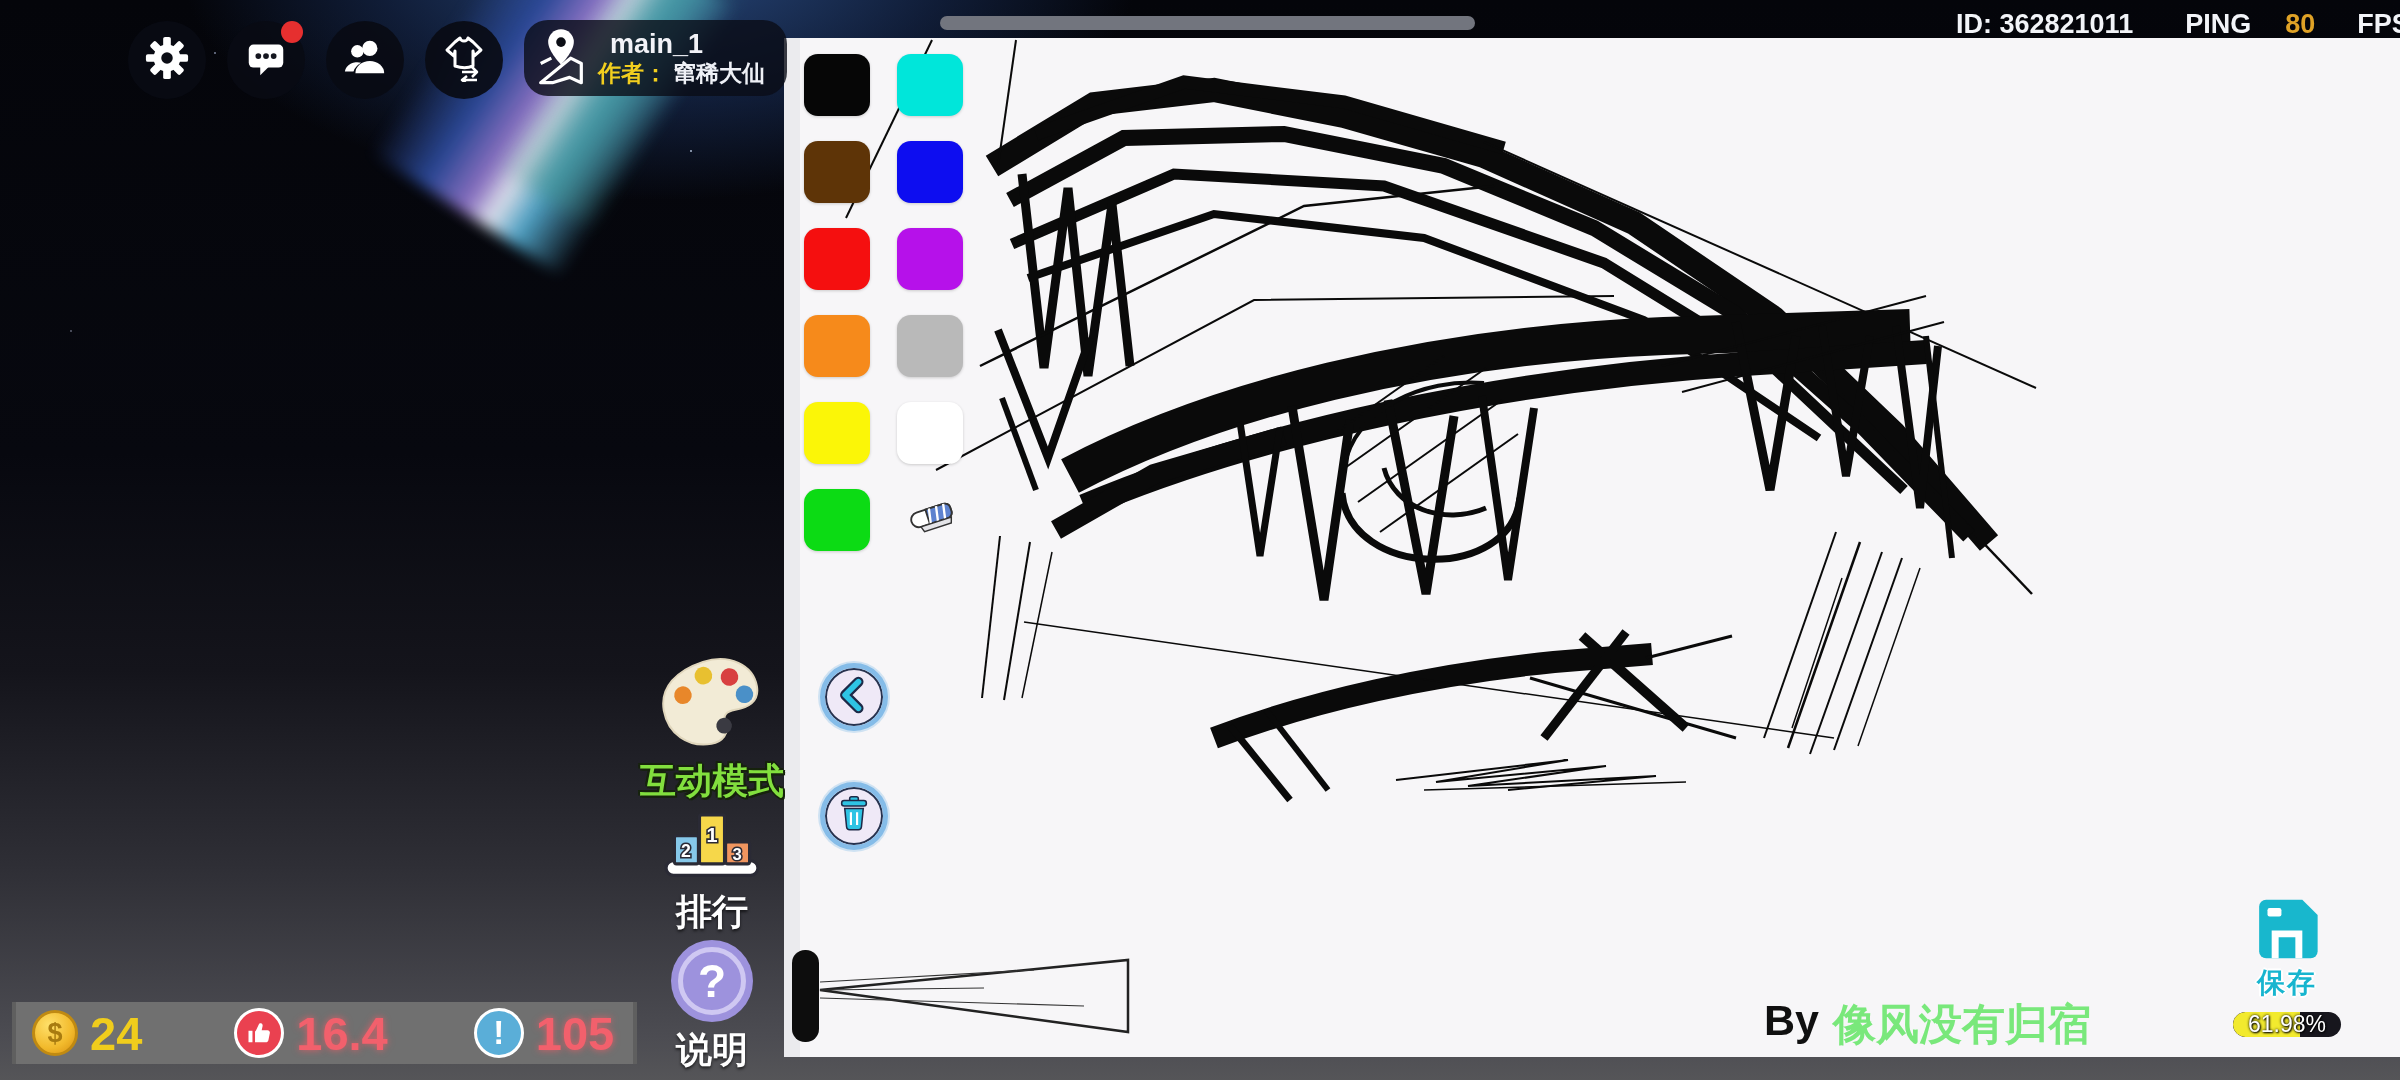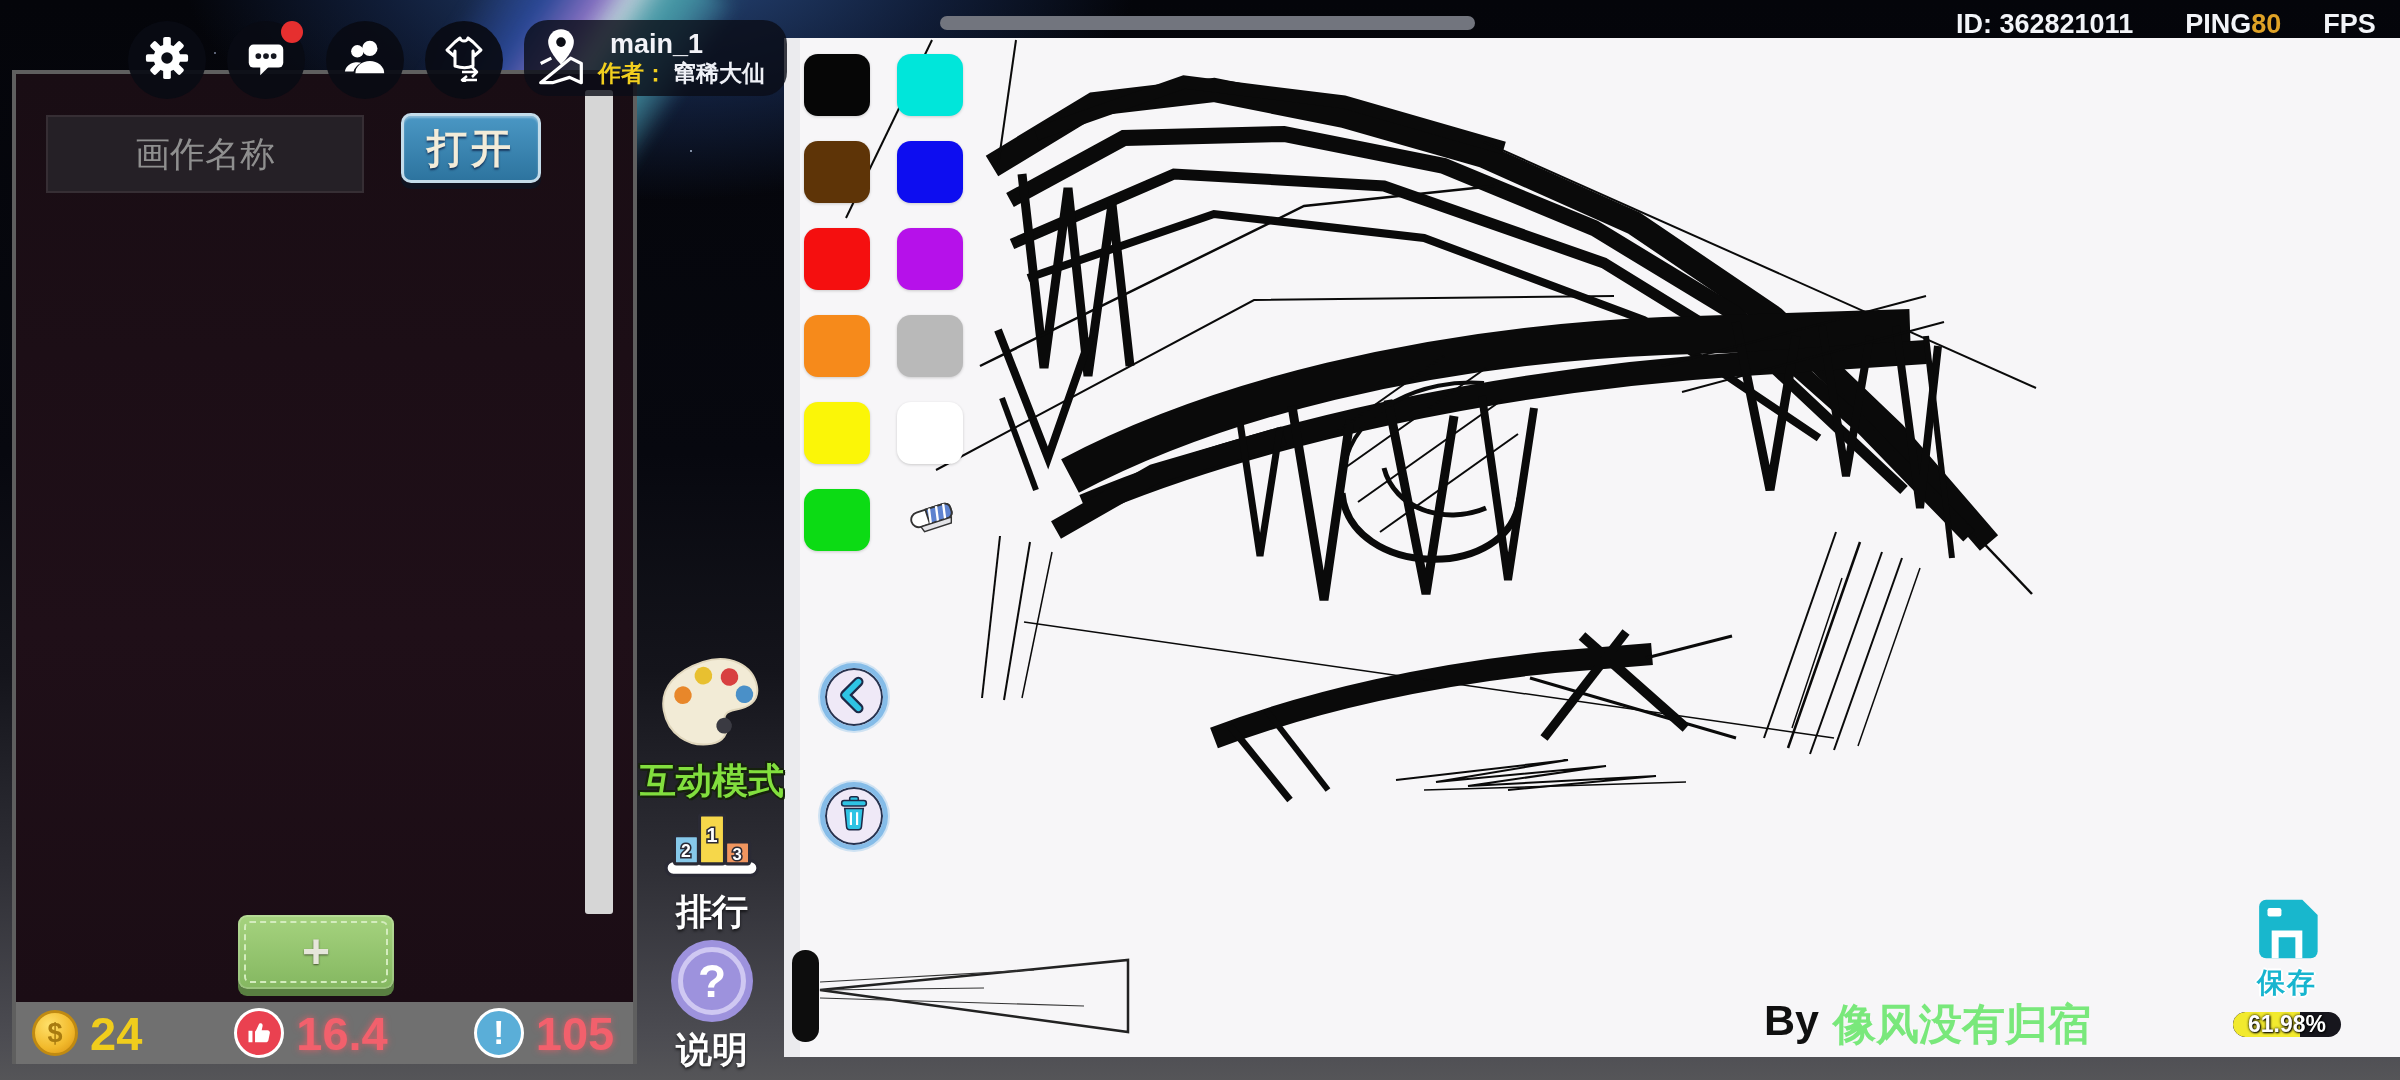--- a/index.html
+++ b/index.html
@@ -27,21 +27,21 @@
   .nameplate{position:absolute;left:524px;top:20px;height:76px;display:flex;align-items:center;
       background:rgba(10,13,22,.8);border-radius:24px;padding:0 22px 0 8px;z-index:6;}
   .np-text{margin-left:8px;line-height:1.15;}
   .np-map{color:#f2f3f8;font-size:27px;font-weight:bold;margin-left:12px;}
   .np-author{font-size:23px;font-weight:bold;}
   .np-author .lab{color:#f2cf1e;} .np-author .nm{color:#eef0f6;margin-left:6px;}
 
   
   .status{position:absolute;left:1956px;top:9px;z-index:7;font-size:27px;font-weight:bold;color:#f2f4f8;
       display:flex;align-items:center;white-space:nowrap;}
-  .status .ping-l{margin-left:52px;} .status .ping-v{color:#dfa226;}
+  .status .ping-l{margin-left:52px;} .status .ping-v{margin-left:34px;color:#dfa226;}
   .status .fps-l{margin-left:42px;}
 
   .top-pill{position:absolute;left:940px;top:16px;width:535px;height:14px;border-radius:7px;background:#72757e;z-index:5;}
 
   
   .panel{position:absolute;left:12px;top:70px;width:625px;height:932px;z-index:3;
       background:linear-gradient(180deg,#190d14 0%,#1f0f18 60%,#1b0d15 100%);
       border:4px solid #5f5f5f;border-bottom:none;box-sizing:border-box;}
   .name-input{position:absolute;left:30px;top:41px;width:318px;height:78px;box-sizing:border-box;
       background:#252026;border:2px solid #362e34;color:#cfcfcf;text-align:center;font-size:35px;outline:none;
@@ -100,21 +100,21 @@
   #sketch path{stroke:#0a0a0a;fill:none;stroke-linecap:butt;stroke-linejoin:miter;}
   .brush-slider{position:absolute;left:0px;top:900px;}
   .credit{position:absolute;left:980px;top:958px;font-size:43px;font-weight:800;display:flex;}
   .credit .by{color:#101010;} .credit .artist{color:#79e87b;margin-left:14px;}
   .save-box{position:absolute;left:1428px;top:852px;width:150px;display:flex;flex-direction:column;align-items:center;}
   .save-label{color:#17b5cf;font-size:28px;font-weight:bold;margin-top:-8px;letter-spacing:2px;
       text-shadow:-2px 0 #fff,2px 0 #fff,0 -2px #fff,0 2px #fff;}
   .progress{position:relative;margin-top:10px;width:108px;height:25px;border-radius:13px;background:#17161d;overflow:hidden;}
   .progress .fill{position:absolute;left:0;top:0;bottom:0;background:#f2ea2e;border-radius:13px 0 0 13px;}
   .progress .ptxt{position:absolute;inset:0;display:flex;align-items:center;justify-content:center;
-      color:#fff;font-size:23px;font-weight:bold;text-shadow:0 0 3px #000,1px 1px 2px #000;}
+      color:#fff;font-size:23px;font-weight:normal;text-shadow:0 0 3px #000,1px 1px 2px #000;}
 </style>
 </head>
 <body>
 
 <div class="stage">
   <div class="bg"></div>
   <div class="aurora"></div>
   <div class="aurora2"></div>
   <div class="stars"></div>
 
@@ -203,29 +203,20 @@
   <div class="status">
     <span>ID: 362821011</span>
     <span class="ping-l">PING</span>
     <span class="ping-v">80</span>
     <span class="fps-l">FPS</span>
 
   </div>
 
   <div class="top-pill"></div>
 
-  <div class="panel">
-    <input class="name-input" type="text" placeholder="画作名称" style="">
-    <div class="open-btn">打开</div>
-    <div class="panel-scroll"></div>
-    <div class="add-btn">
-      <div class="dash"></div>
-      <span class="plus">+</span>
-    </div>
-  </div>
 
   <div class="stats-bar">
     <span class="coin">$</span>
     <span class="stat-val v-coin">24</span>
     <span class="round-ic like-ic">
       <svg width="28" height="28" viewBox="0 0 24 24" fill="#fff">
         <path d="M3,10 h3.4 v10 H3 z M8.6,20 h9.1 c1.2,0 2.2,-.9 2.4,-2 l1.2,-6 c.2,-1.2 -.7,-2.3 -2,-2.3 h-5 l.8,-3.8 c.2,-1 -.4,-2 -1.4,-2.2 -.8,-.2 -1.6,.2 -1.9,1 L9.4,9.9 8.6,10.8 z"></path>
       </svg>
     </span>
     <span class="stat-val v-red">16.4</span>

